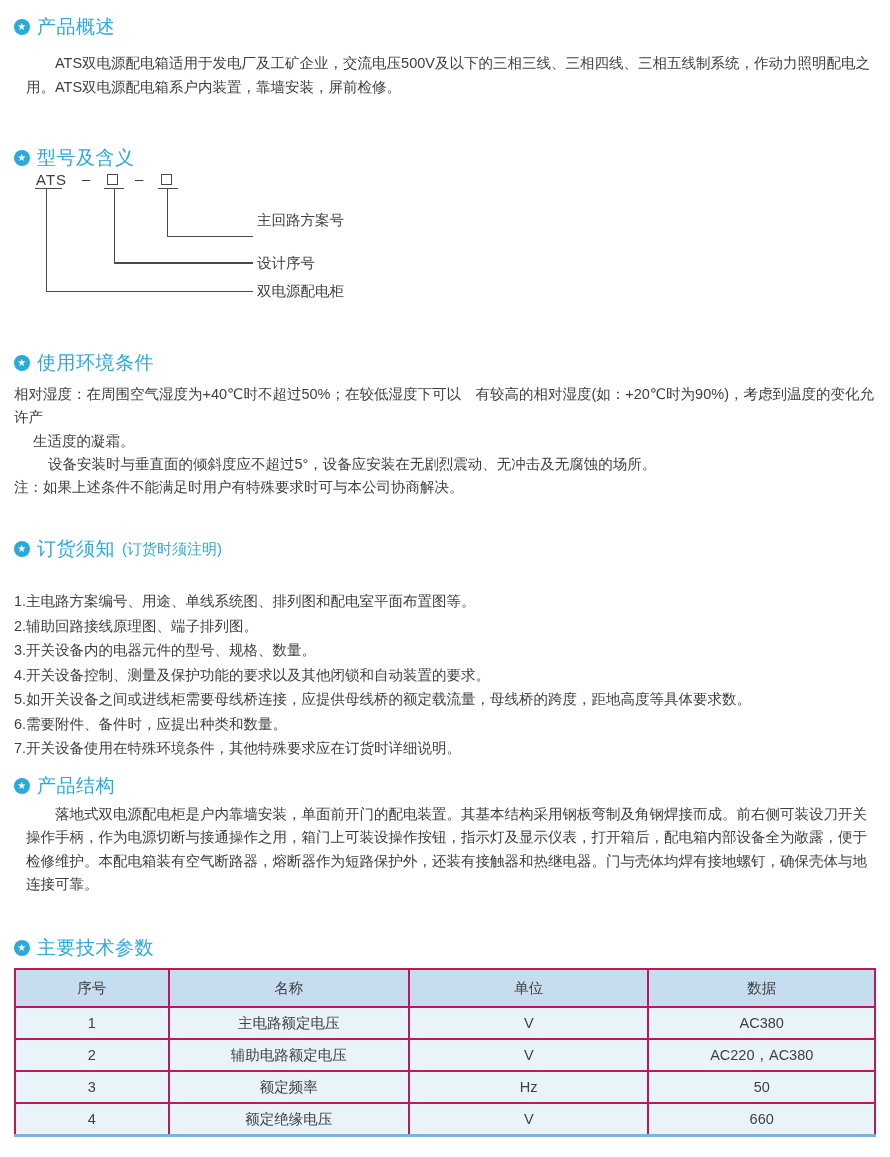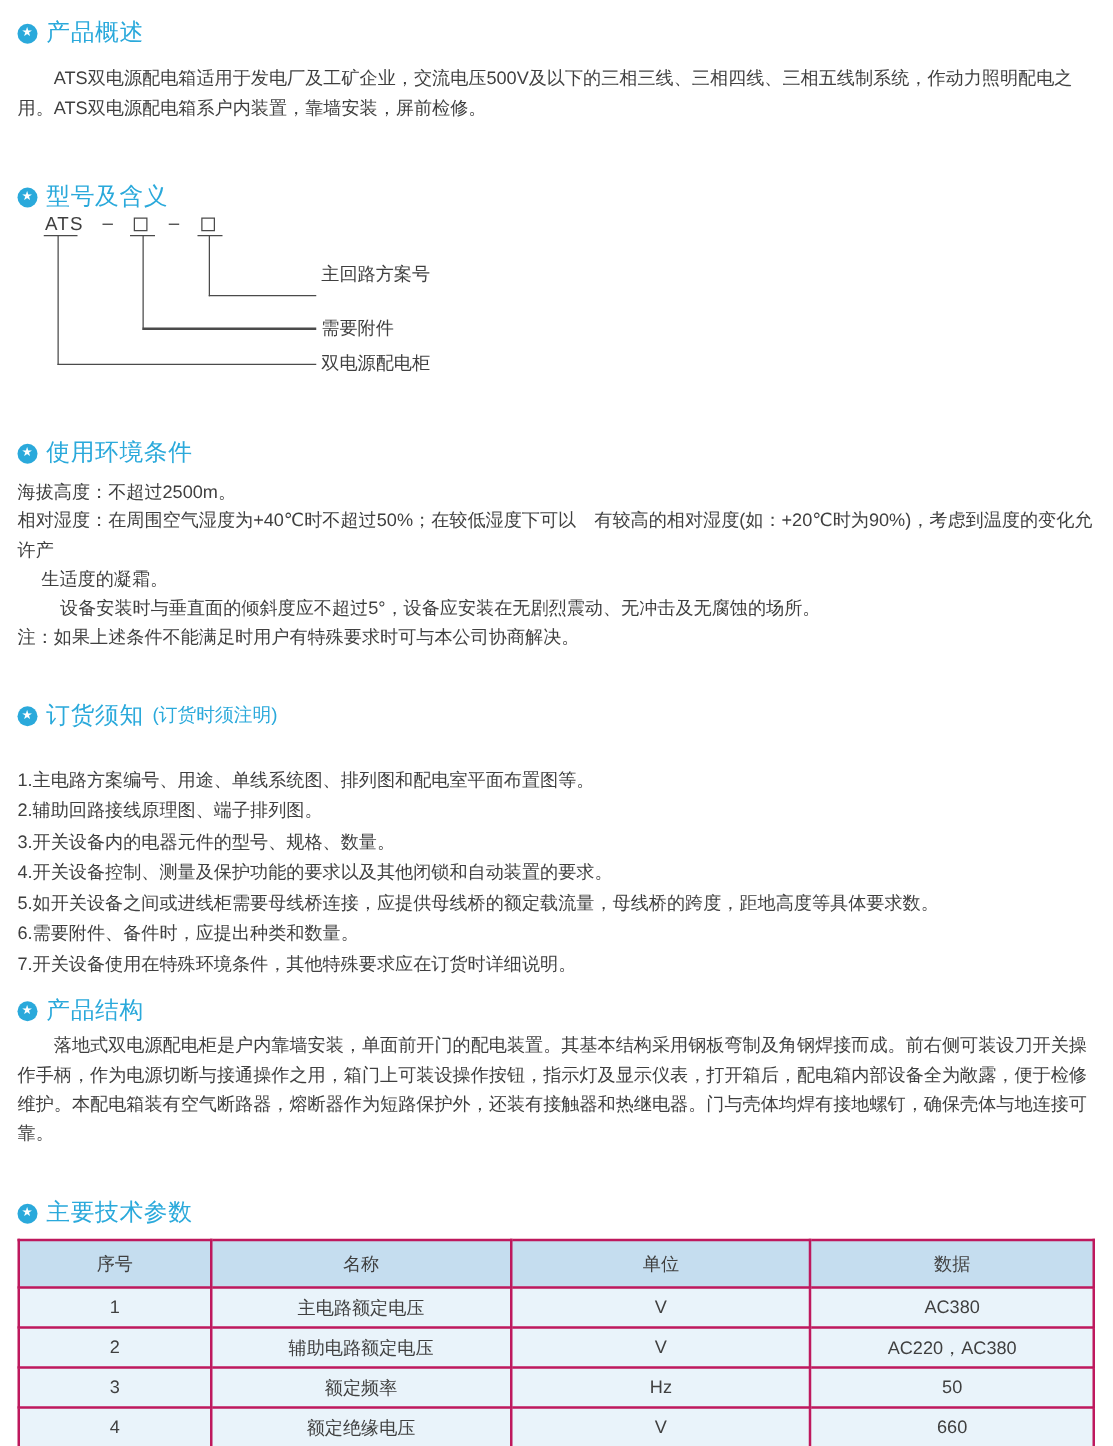--- a/index.html
+++ b/index.html
@@ -21,21 +21,21 @@
     width:16px; height:16px; border-radius:50%;
     background:var(--accent, #2aa9db); color:#fff;
     display:inline-flex; align-items:center; justify-content:center;
     font-size:10px; line-height:16px; margin-right:7px; flex:0 0 16px;
   }
   .sec-title .subtitle { font-size:15px; margin-left:7px; letter-spacing:0; }
   .t1{margin-top:15px} .t2{margin-top:47px} .t3{margin-top:37px}
   .t4{margin-top:38px} .t5{margin-top:13px} .t6{margin-top:40px}
 
   
-  .para { font-size:14.5px; line-height:24px; margin:12px 0 0 0; text-indent:2em; }
+  .para { font-size:14.5px; line-height:24px; margin:12px 0 0 12px; text-indent:2em; }
   .para5 { line-height:23.3px; margin-top:5px; }
 
   
   .diagram { position:relative; height:142px; margin-top:2px; }
   .dg-text { position:absolute; font-size:15px; line-height:15px; color:var(--text,#3f3f3f); }
   .prefix { left:22px; top:0; letter-spacing:1px; }
   .dash.d1 { left:68px; top:-1px; }
   .dash.d2 { left:121px; top:-1px; }
   .dg-box { position:absolute; width:9px; height:9px; border:1.5px solid var(--line,#4a4a4a); top:2px; }
   .b1 { left:93px; } .b2 { left:147px; }
@@ -100,32 +100,31 @@
     <i class="ln h u2"></i>
     <i class="ln h u3"></i>
     <i class="ln v v1"></i>
     <i class="ln v v2"></i>
     <i class="ln v v3"></i>
     <i class="ln h h1"></i>
     <i class="ln h h2"></i>
     <i class="ln h h3"></i>
 
     <span class="dg-label l1">主回路方案号</span>
-    <span class="dg-label l2">需要附件</span>
+    <span class="dg-label l2">设计序号</span>
     <span class="dg-label l3">双电源配电柜</span>
   </div>
 
   <div class="sec-title t3">
     <span class="bullet">★</span>
     <span>使用环境条件</span>
   </div>
   <div class="env">
 
 
-      <div class="env-line ind-0">海拔高度：不超过2500m。</div>
 
       <div class="env-line ind-0">相对湿度：在周围空气湿度为+40℃时不超过50%；在较低湿度下可以　有较高的相对湿度(如：+20℃时为90%)，考虑到温度的变化允许产</div>
 
       <div class="env-line ind-1">生适度的凝霜。</div>
 
       <div class="env-line ind-2">设备安装时与垂直面的倾斜度应不超过5°，设备应安装在无剧烈震动、无冲击及无腐蚀的场所。</div>
 
       <div class="env-line ind-0">注：如果上述条件不能满足时用户有特殊要求时可与本公司协商解决。</div>
     </div>
 

